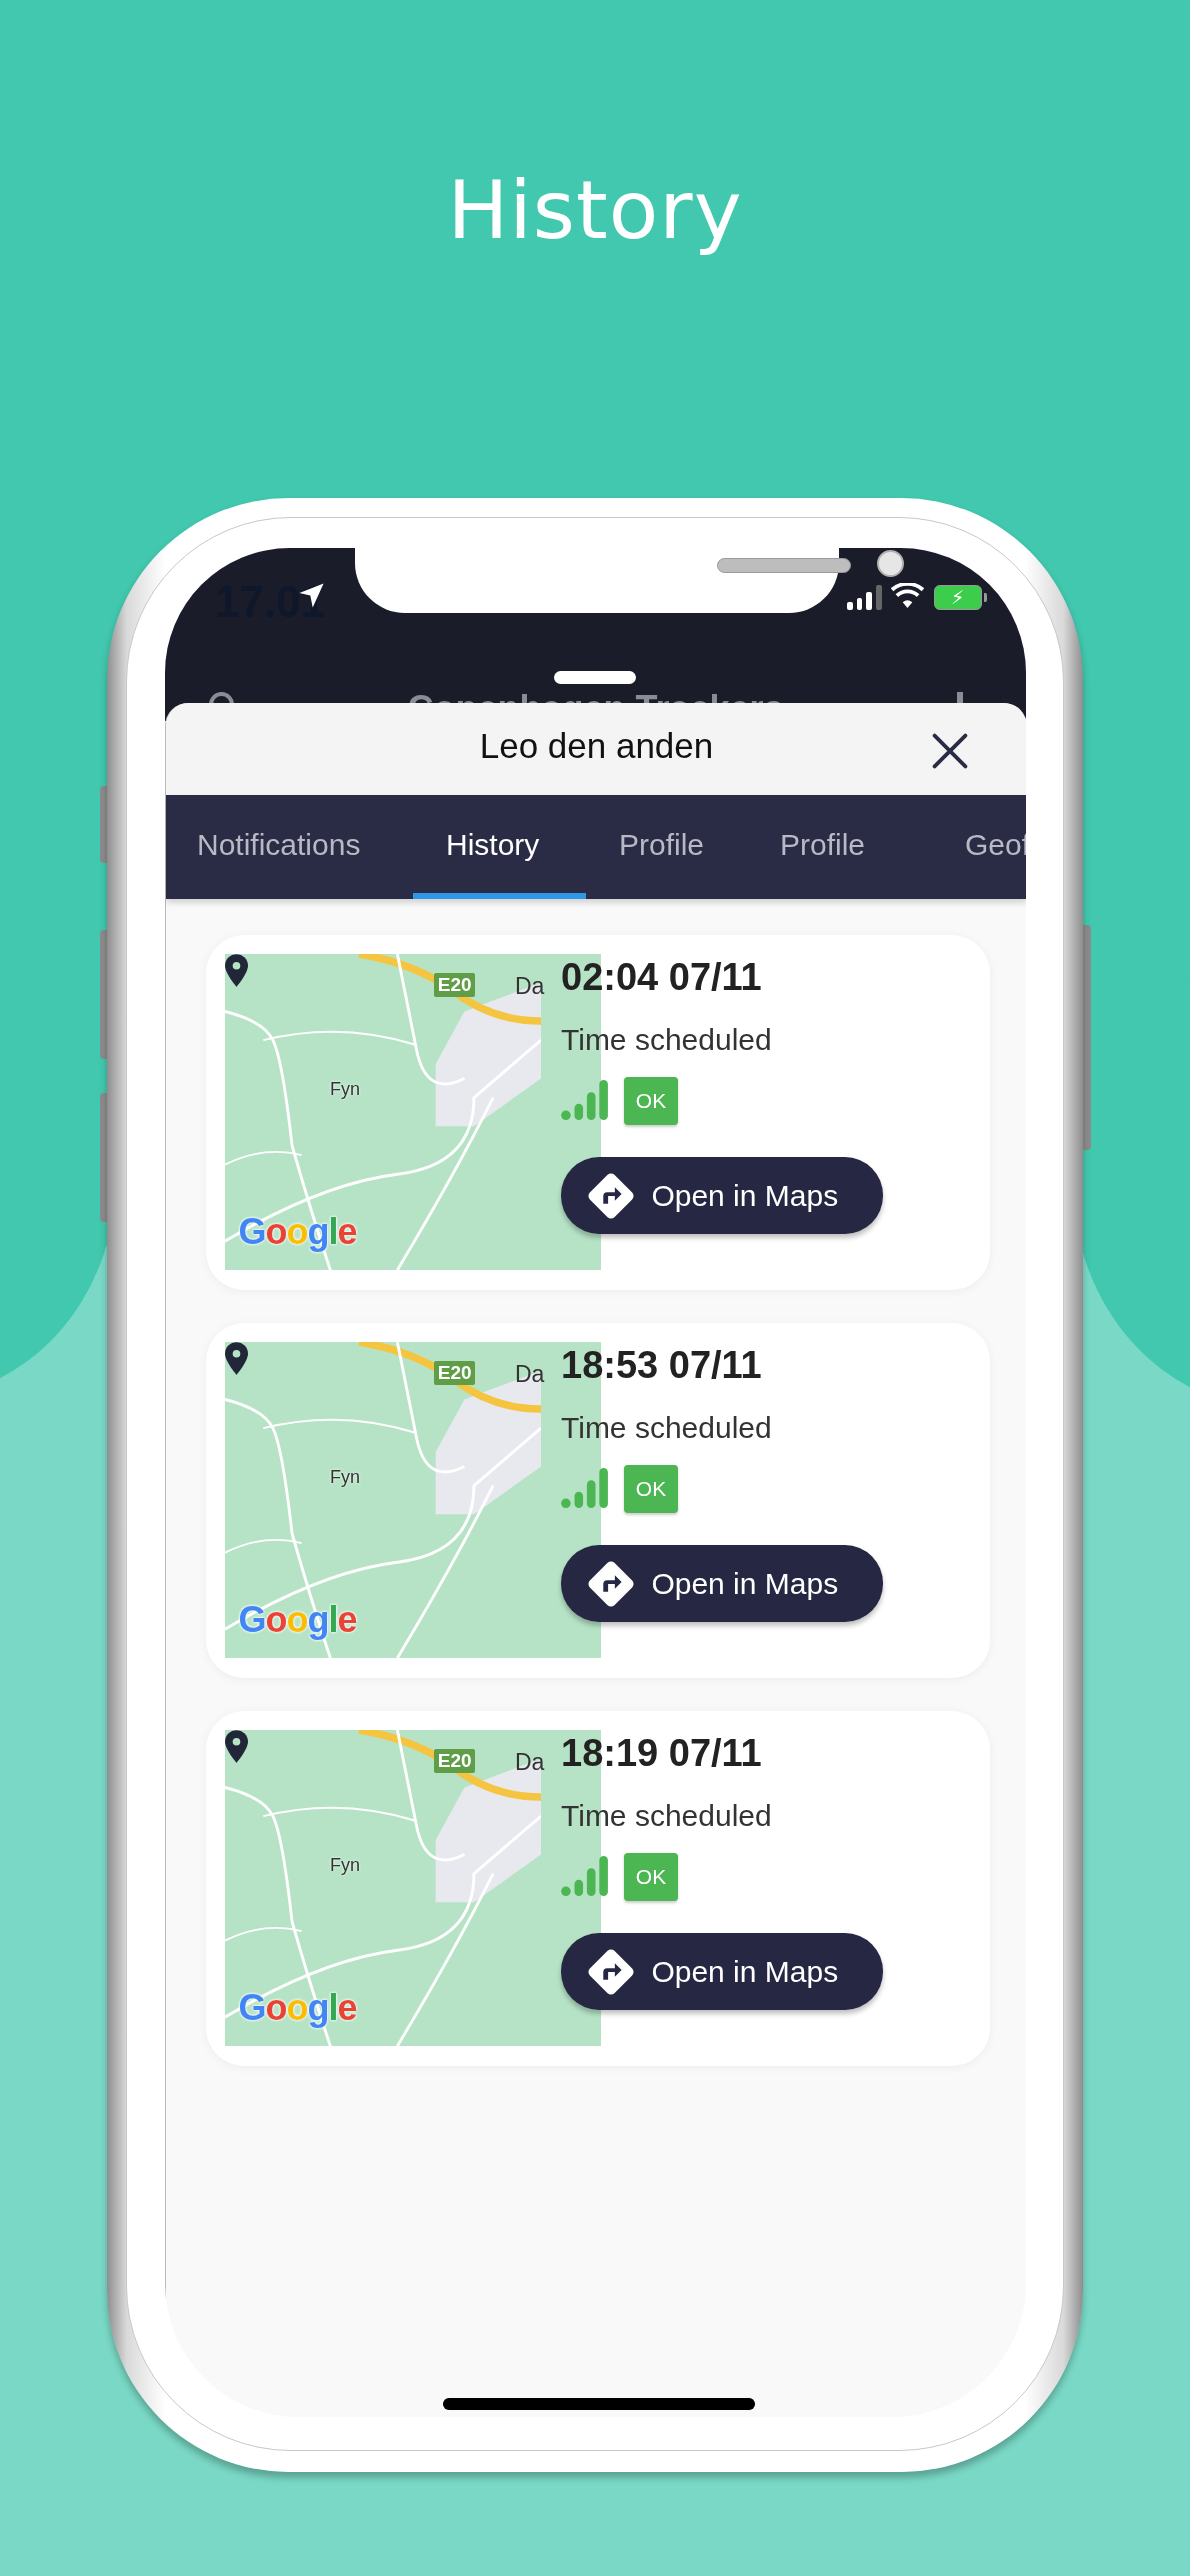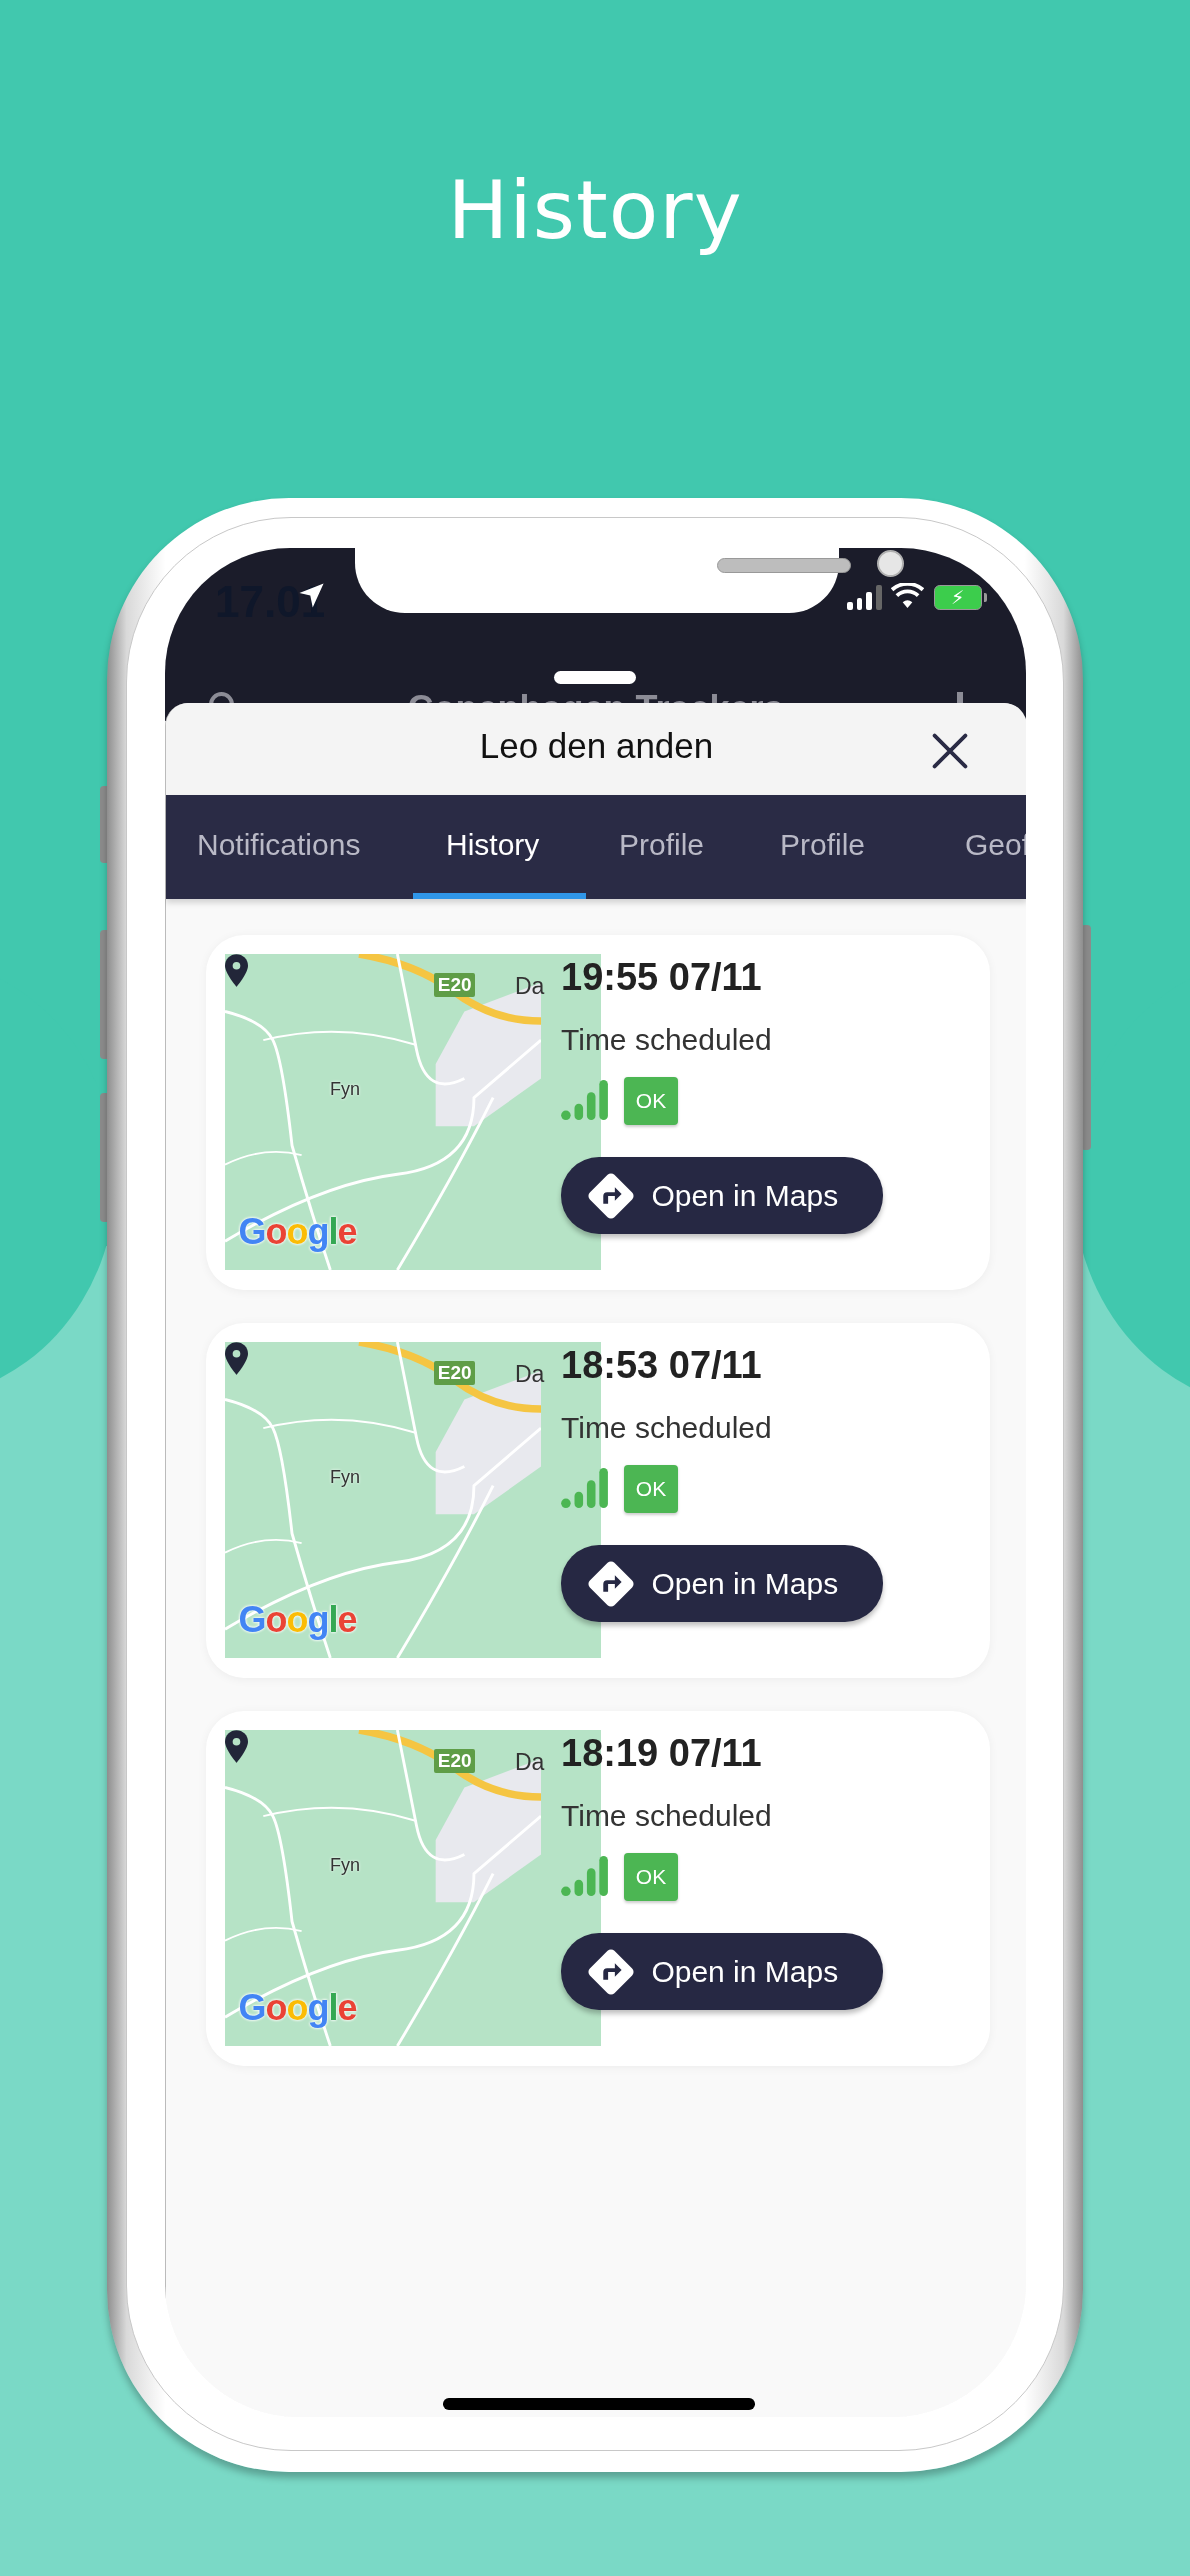--- a/index.html
+++ b/index.html
@@ -270,21 +270,21 @@
         </svg>
         <div class="map-e20">E20</div>
         <div class="map-da">Da</div>
         <div class="map-fyn">Fyn</div>
         <svg class="map-pin" viewBox="0 0 24 34">
           <path d="M12 0 A12 12 0 0 1 24 12 C24 20 12 34 12 34 C12 34 0 20 0 12 A12 12 0 0 1 12 0 Z" fill="#222639"></path>
           <circle cx="12" cy="12" r="4" fill="#b6e3c6"></circle>
         </svg>
         <div class="map-google"><span style="color:#4285f4">G</span><span style="color:#ea4335">o</span><span style="color:#fbbc05">o</span><span style="color:#4285f4">g</span><span style="color:#34a853">l</span><span style="color:#ea4335">e</span></div>
       </div>
-      <div class="card-time">19:55 07/11</div>
+      <div class="card-time">02:04 07/11</div>
       <div class="card-trigger">Time scheduled</div>
       <svg class="signal-icon" viewBox="0 0 50 44">
         <circle cx="5" cy="38" r="5" fill="#4cb653"></circle>
         <rect x="14" y="26" width="9" height="17" rx="4.5" fill="#4cb653"></rect>
         <rect x="27" y="14" width="9" height="29" rx="4.5" fill="#4cb653"></rect>
         <rect x="40" y="1" width="9" height="42" rx="4.5" fill="#4cb653"></rect>
       </svg>
       <div class="ok-badge">OK</div>
       <div class="maps-btn">
         <svg class="dir-icon" viewBox="0 0 56 56">

